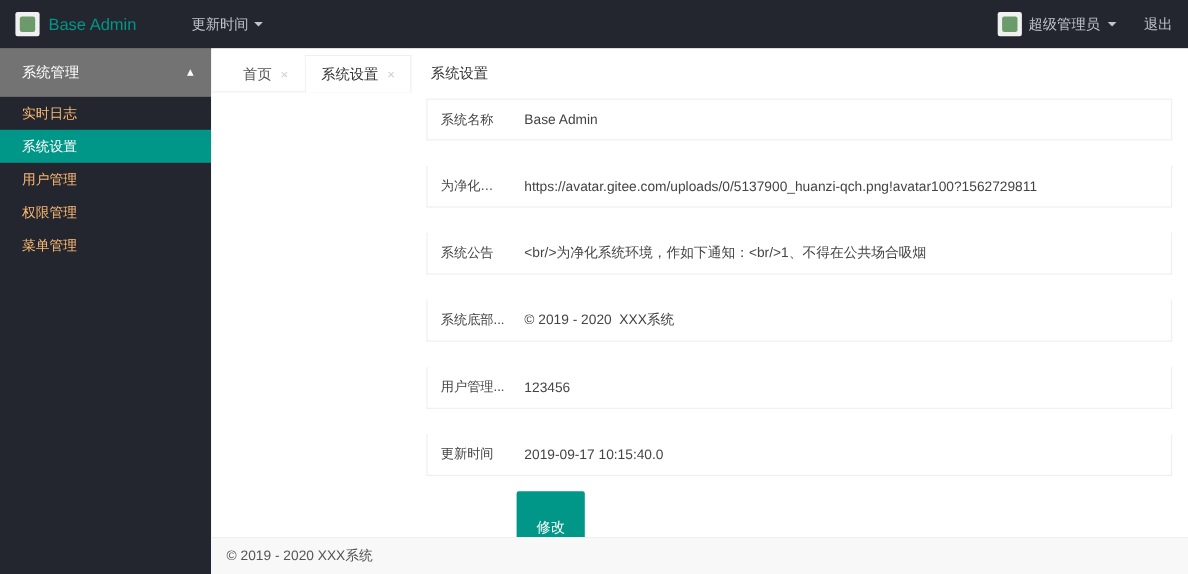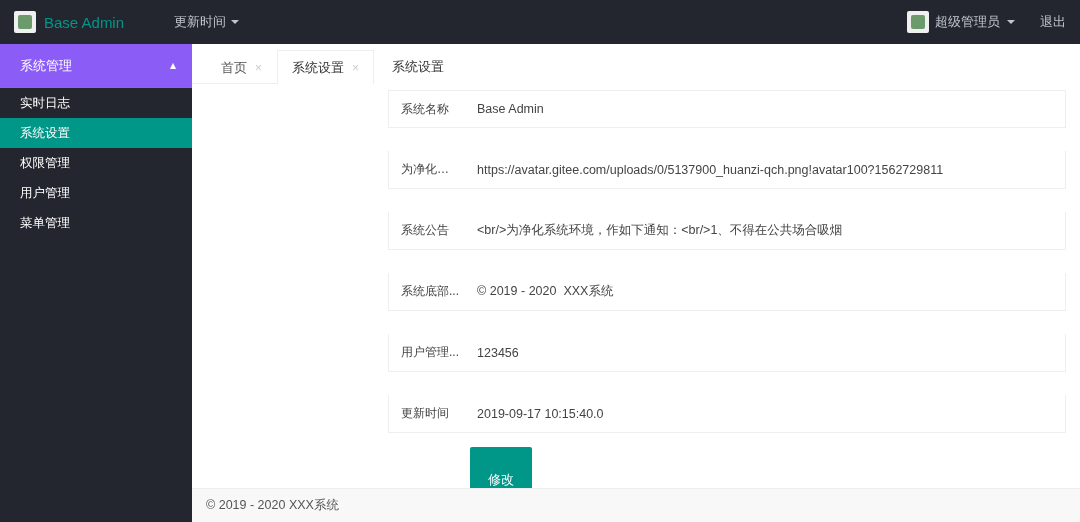--- a/index.html
+++ b/index.html
@@ -12,24 +12,24 @@
     .brand-logo::after { content:""; position:absolute; inset:4px; background:#6b9b6b; border-radius:2px; }
     .menu-item { display: flex; align-items: center; gap: 4px; cursor: pointer; color: #c0c4cc; margin-left: 30px; }
     .topbar-right { display: flex; align-items: center; gap: 24px; }
     .avatar { width: 22px; height: 22px; background: #f0f0f0; border-radius: 2px; display: inline-block; position:relative; }
     .avatar::after { content:""; position:absolute; inset:4px; background:#6b9b6b; border-radius:2px; }
     .user-drop { display:flex; align-items:center; gap:6px; cursor:pointer; }
     .logout { cursor:pointer; }
 
     .layout { display:flex; height: calc(100% - 44px); }
     .sidebar { width: 192px; background: #23262e; color: #c0c4cc; }
-    .side-group { height: 44px; display:flex; align-items:center; justify-content:space-between; padding: 0 16px 0 20px; background:#8b5cf6; cursor:pointer; border-bottom:1px solid rgba(255,255,255,0.03);}
+    .side-group { height: 44px; display:flex; align-items:center; justify-content:space-between; padding: 0 16px 0 20px; background:#737373; cursor:pointer; border-bottom:1px solid rgba(255,255,255,0.03);}
     .side-group.expanded { color:#fff; }
     .chevron-up { font-size:12px; transform: translateY(-1px); }
-    .side-item { height: 30px; display:flex; align-items:center; padding-left: 20px; color:#ffffff; cursor:pointer; font-size:12.5px; }
+    .side-item { height: 30px; display:flex; align-items:center; padding-left: 20px; color:#fdba74; cursor:pointer; font-size:12.5px; }
     .side-item.active { background: #009688; color: #fff; }
 
     .content { flex:1; display:flex; flex-direction:row; background:#fff; }
     .tabs-bar { height: 40px; border-bottom:1px solid #eee; display:flex; align-items: end; padding-left: 14px; gap:0; }
     .tab { height: 34px; display:flex; align-items:center; padding: 0 14px; font-size:13px; color:#555; gap:8px; cursor:pointer; border:1px solid transparent; border-bottom:none; position:relative; top:1px; }
     .tab.active { border-color:#eee; background:#fff; color:#333; }
     .tab-close { color:#ccc; font-size:12px; cursor:pointer; }
 
     .panel-wrap { flex:1; overflow:auto; padding: 14px; }
     .panel-title { font-size:13px; color:#333; margin: 0 0 14px 4px; }
@@ -81,24 +81,24 @@
       <span>系统管理</span>
       <span class="chevron-up">▴</span>
     </div>
     <div class="side-item">
         <span>实时日志</span>
       </div>
     <div class="side-item active">
         <span>系统设置</span>
       </div>
     <div class="side-item">
-        <span>权限管理</span>
+        <span>用户管理</span>
       </div>
     <div class="side-item">
-        <span>用户管理</span>
+        <span>权限管理</span>
       </div>
     <div class="side-item">
         <span>菜单管理</span>
       </div>
   </div>
 
   <div class="content">
     <div class="tabs-bar">
       <div class="tab">
         <span>首页</span>

